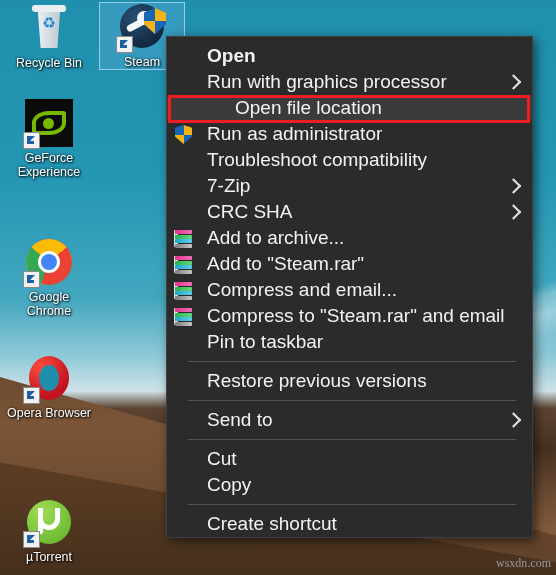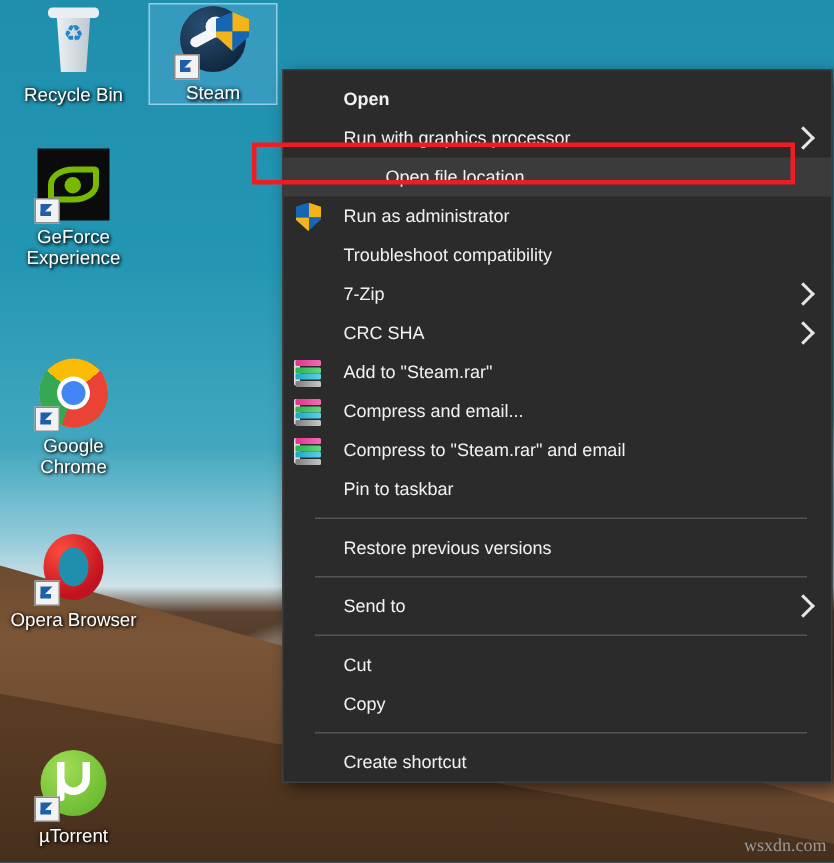--- a/index.html
+++ b/index.html
@@ -126,29 +126,28 @@
 
   
   .ut-c{position:absolute;left:2px;top:2px;width:44px;height:44px;border-radius:50%;
     background:radial-gradient(circle at 35% 28%,#a0dd55,#6dbb32 75%);}
   .ut-u{position:absolute;left:13px;top:10px;width:22px;height:22px;
     border:5px solid #fff;border-top:none;border-radius:0 0 11px 11px;box-sizing:border-box;}
   .ut-t{position:absolute;left:13px;top:22px;width:5px;height:14px;background:#fff;border-radius:0 0 2px 2px;}
 
   
   #context-menu{
-    position:absolute;left:166px;top:46px;width:367px;
+    position:absolute;left:166px;top:36px;width:367px;
     background:#2b2b2b;
     border:1px solid #3f3f3f;
     box-shadow:3px 3px 10px rgba(0,0,0,.55);
     color:#f2f2f2;
-    font-size:12px;
+    font-size:19px;
     padding:6px 0 0 0;
     box-sizing:border-box;
-    margin-left:22px;
   }
   .mi{
     position:relative;display:flex;align-items:center;height:26px;
     padding:0 10px 0 0;cursor:default;
   }
   .mi .ico{width:40px;min-width:40px;height:20px;position:relative;}
   .mi .txt{flex:1;white-space:nowrap;}
   .mi.bold .txt{font-weight:bold;}
   .mi .arrow{
     position:absolute;right:13px;top:50%;transform:translateY(-50%);
@@ -302,44 +301,56 @@
     <div class="mi">
       <span class="ico">
         <span class="rar">
           <i class="spine"></i>
           <i class="b1"></i>
           <i class="b2"></i>
           <i class="b3"></i>
           <i class="b4"></i>
         </span>
       </span>
-      <span class="txt">Add to "Steam.rar"</span>
+      <span class="txt">Add to archive...</span>
     </div>
     <div class="mi">
       <span class="ico">
         <span class="rar">
           <i class="spine"></i>
           <i class="b1"></i>
           <i class="b2"></i>
           <i class="b3"></i>
           <i class="b4"></i>
         </span>
       </span>
-      <span class="txt">Compress and email...</span>
+      <span class="txt">Add to "Steam.rar"</span>
     </div>
     <div class="mi">
       <span class="ico">
         <span class="rar">
           <i class="spine"></i>
           <i class="b1"></i>
           <i class="b2"></i>
           <i class="b3"></i>
           <i class="b4"></i>
         </span>
       </span>
+      <span class="txt">Compress and email...</span>
+    </div>
+    <div class="mi">
+      <span class="ico">
+        <span class="rar">
+          <i class="spine"></i>
+          <i class="b1"></i>
+          <i class="b2"></i>
+          <i class="b3"></i>
+          <i class="b4"></i>
+        </span>
+      </span>
       <span class="txt">Compress to "Steam.rar" and email</span>
     </div>
     <div class="mi">
       <span class="ico"></span>
       <span class="txt">Pin to taskbar</span>
     </div>
     <div class="sep"></div>
     <div class="mi">
       <span class="ico"></span>
       <span class="txt">Restore previous versions</span>

